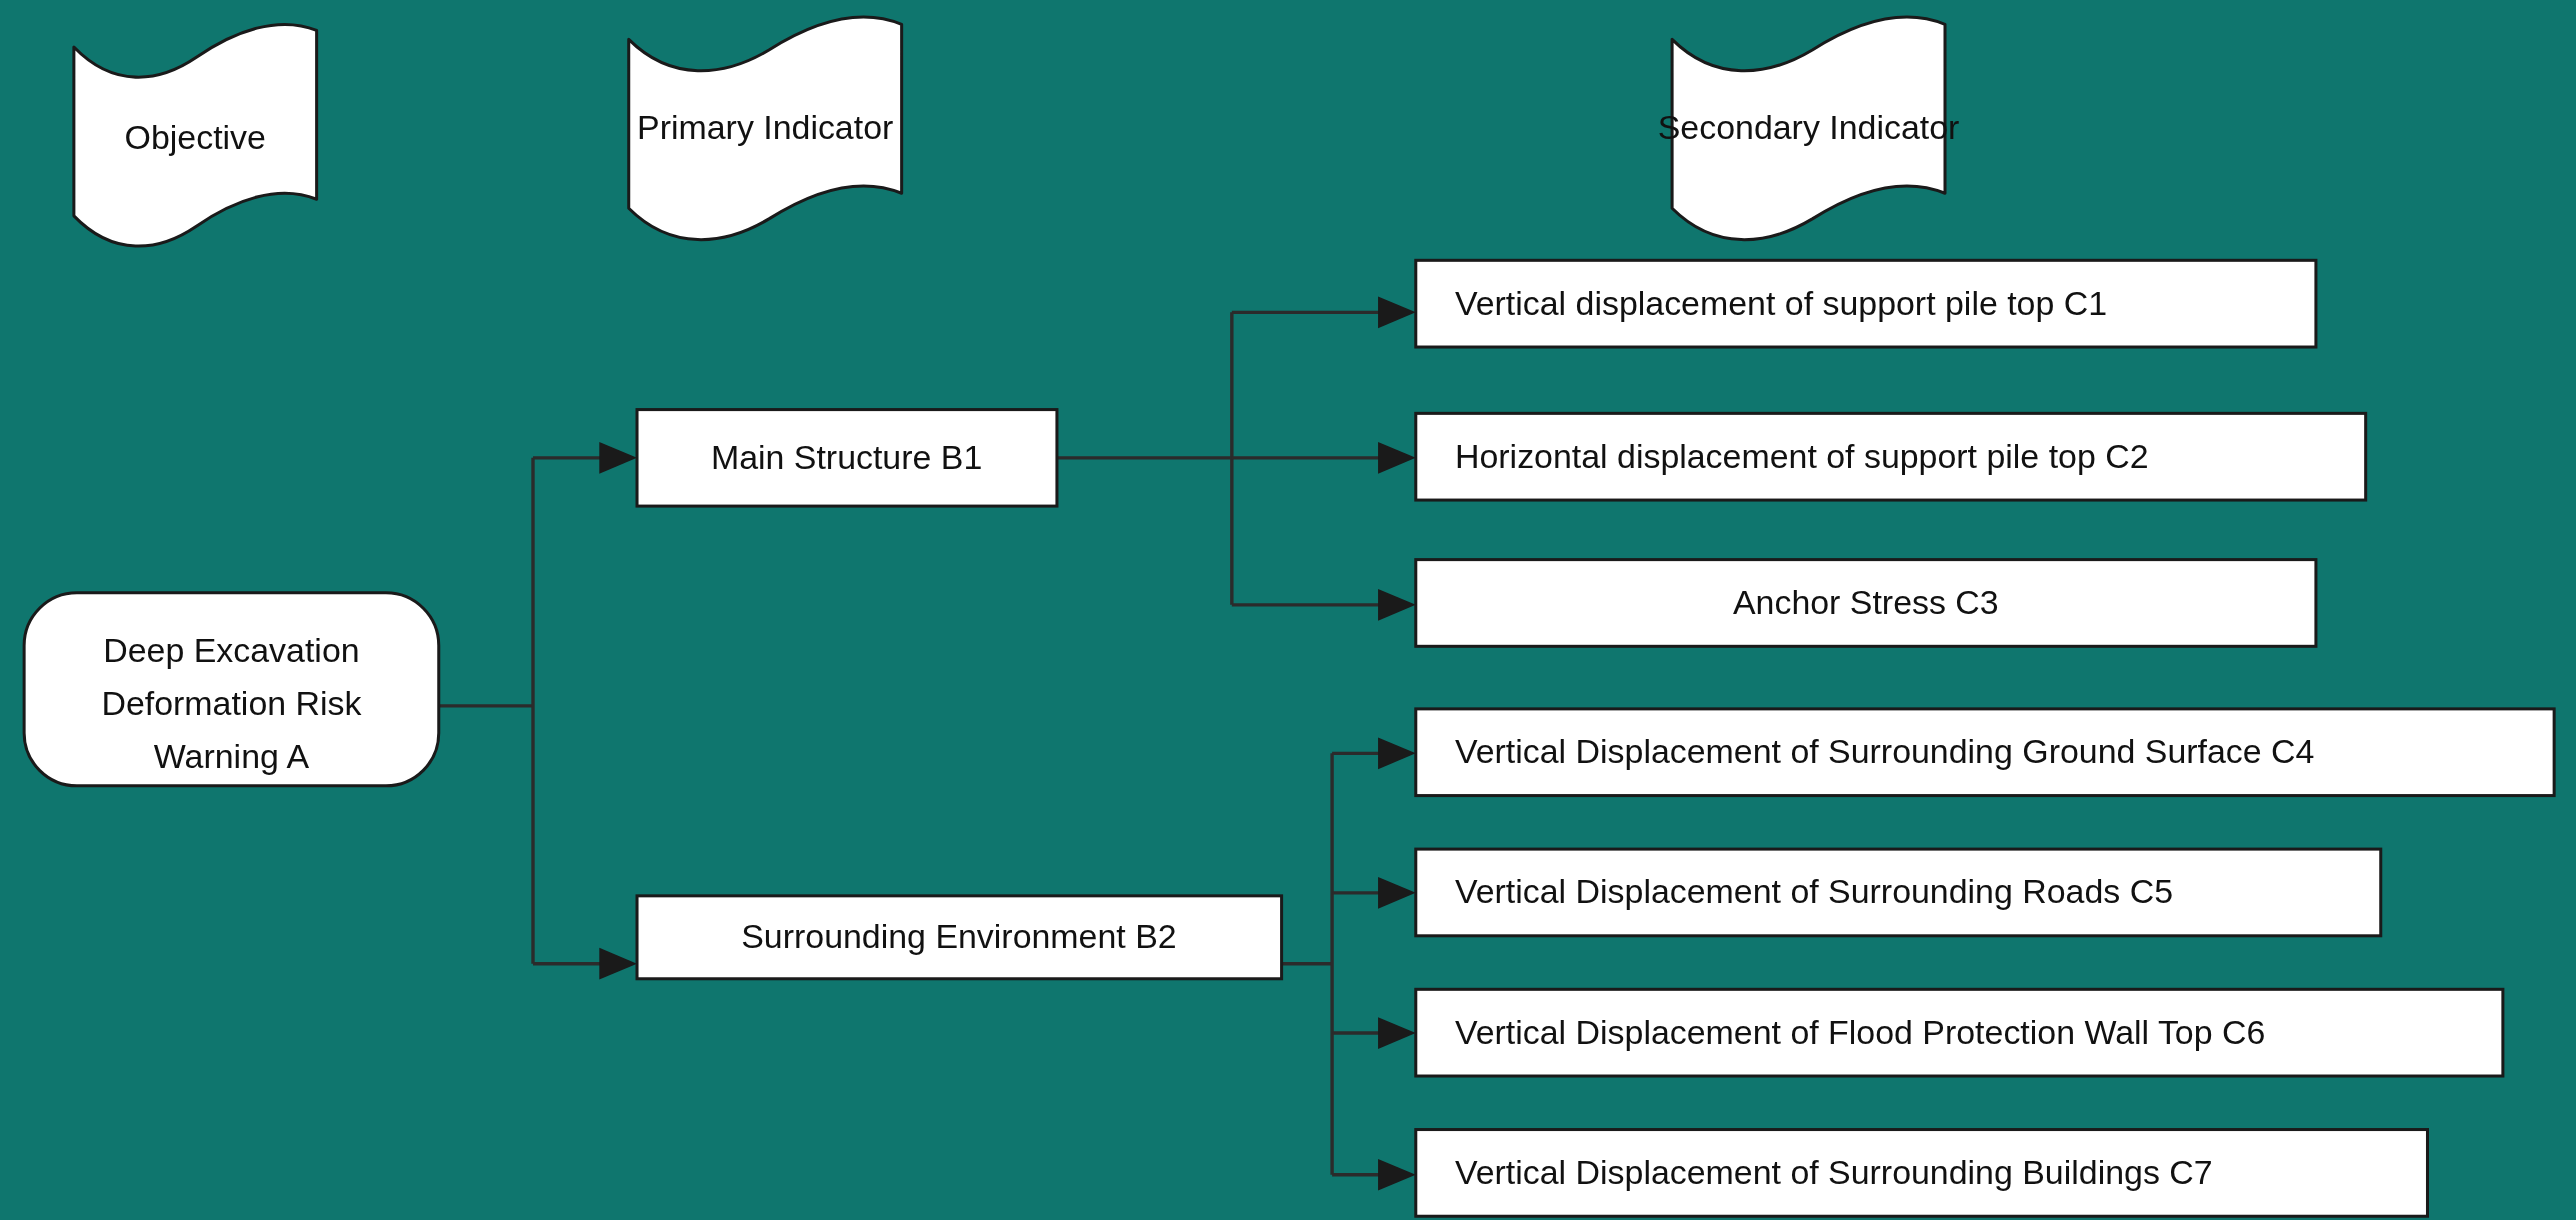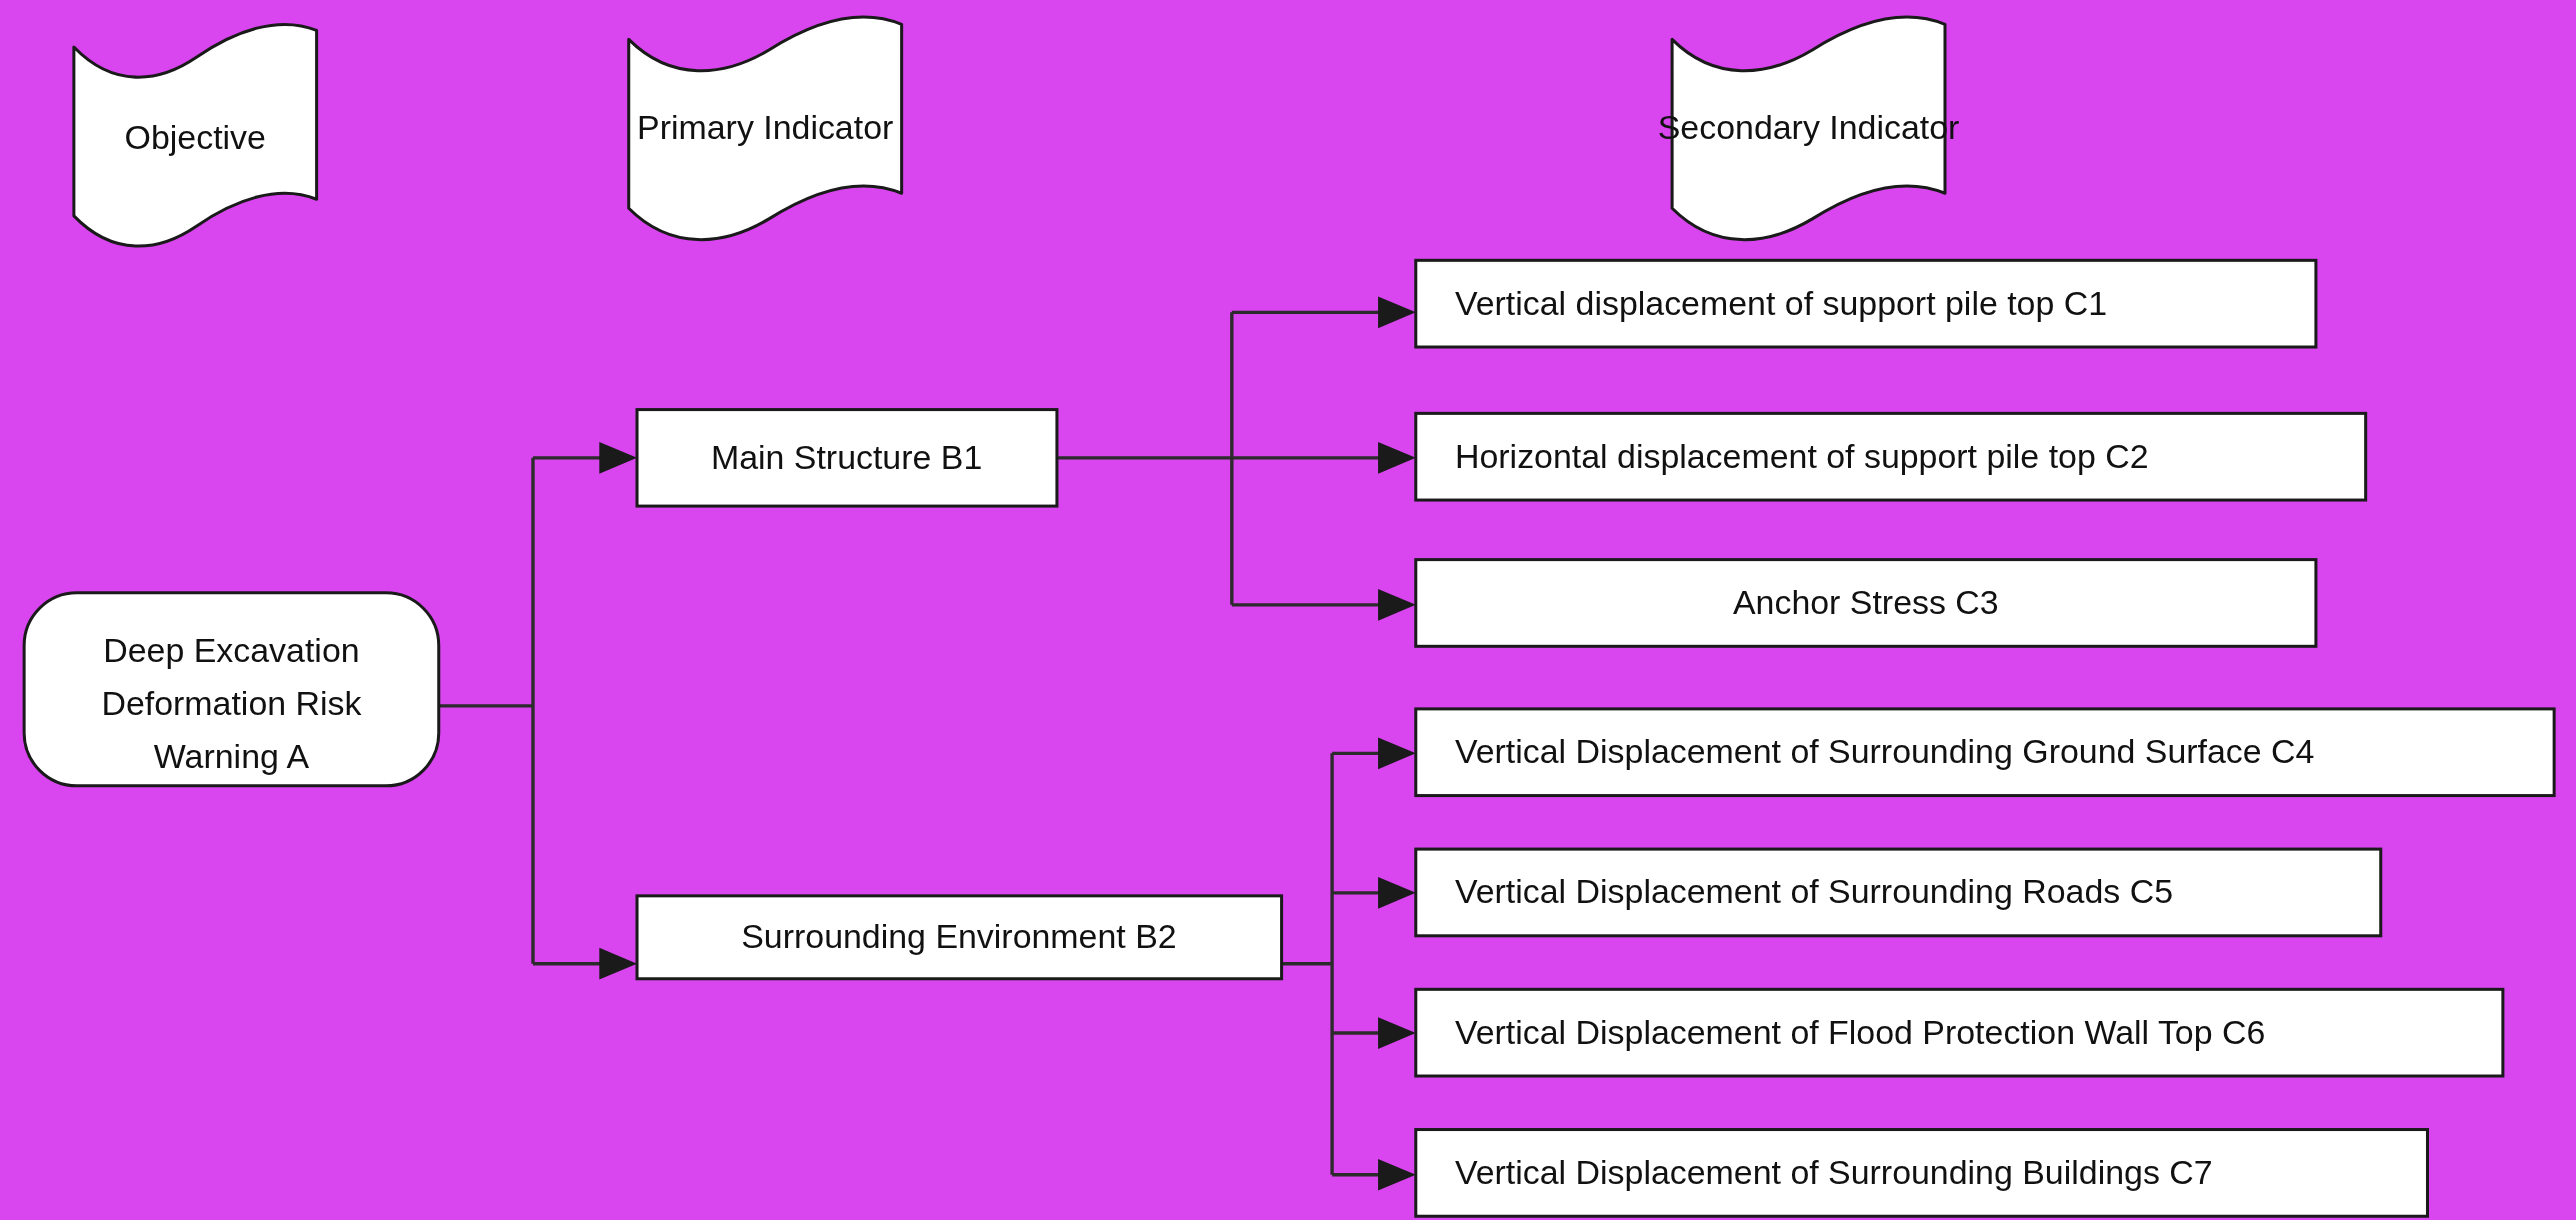--- a/index.html
+++ b/index.html
@@ -7,21 +7,21 @@
     padding: 0;
     background: #ffffff;
   }
   body {
     font-family: "Liberation Sans", sans-serif;
   }
   #diagram-root {
     position: relative;
     width: 2576px;
     height: 1221px;
-    background: #d946ef;
+    background: #0f766e;
     overflow: hidden;
   }
   svg.diagram-canvas {
     display: block;
     width: 2576px;
     height: 1221px;
   }
   .node-shape {
     fill: #ffffff;
     stroke: #1a1a1a;

